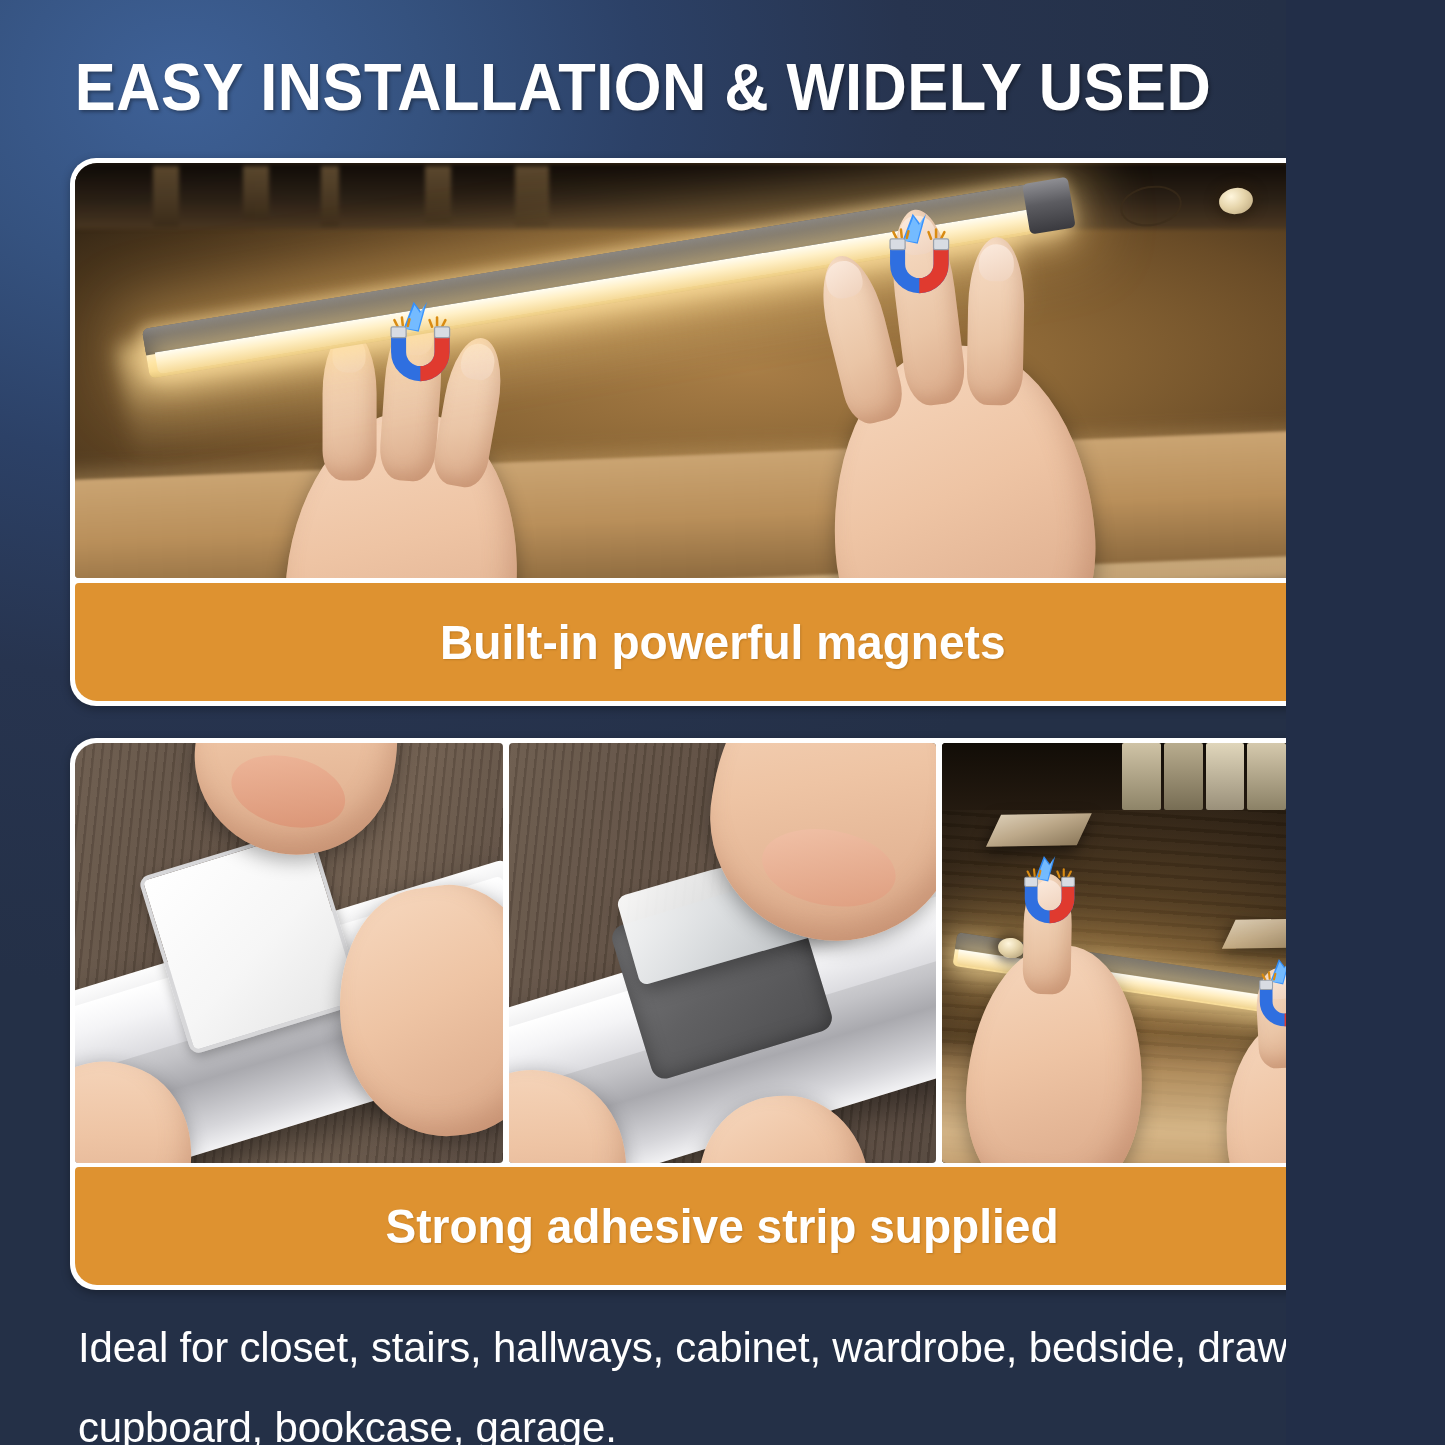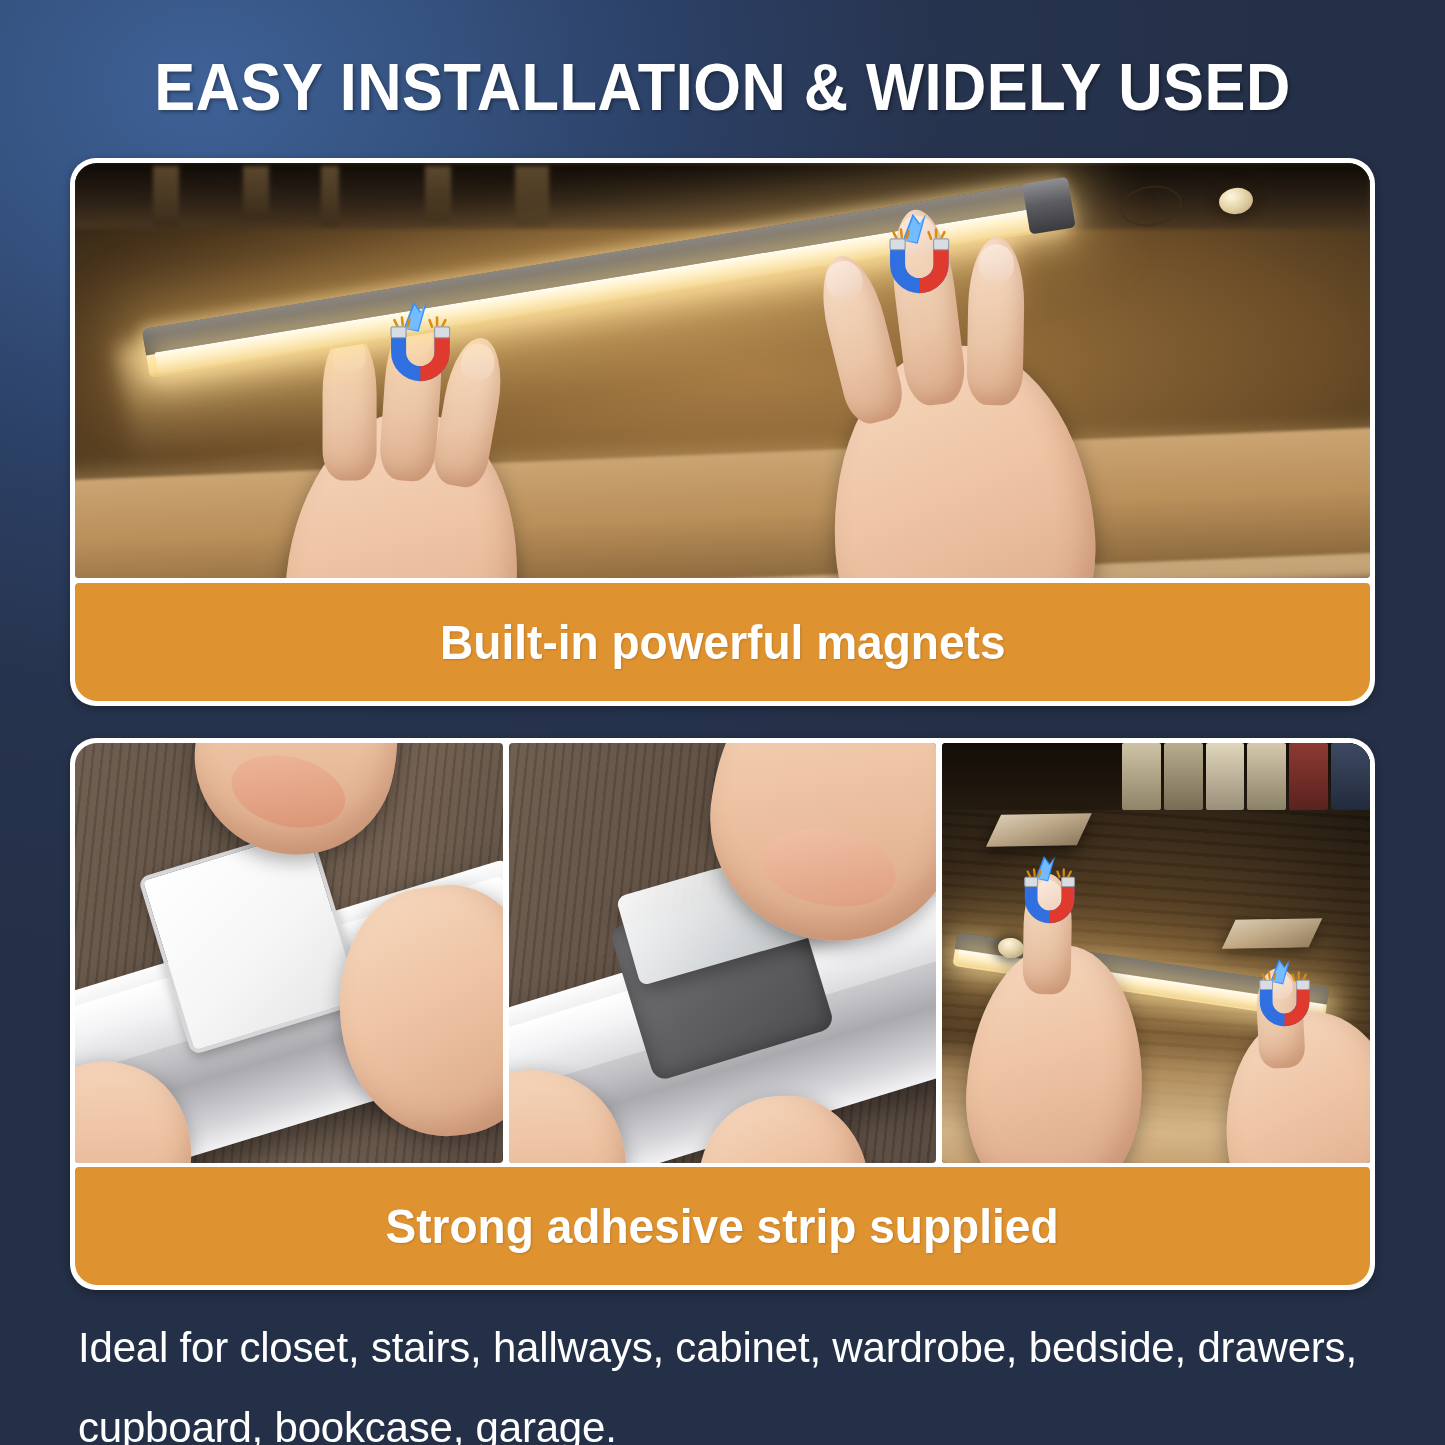--- a/index.html
+++ b/index.html
@@ -13,21 +13,21 @@
   body {
     font-family: "Liberation Sans", sans-serif;
     background: #222e48;
     position: relative;
   }
 
   
   #page {
     position: absolute;
     inset: 0;
-    width: 1445px;
+    width: 1286px;
     height: 1445px;
     background:
       radial-gradient(ellipse 1100px 900px at 14% 6%, #3e6197 0%, #35527f 22%, #2c4167 42%, #27344f 66%, #243047 100%),
       linear-gradient(150deg, #3a5a8c 0%, #2b3e61 38%, #253147 72%, #222d44 100%);
     overflow: hidden;
     text-decoration: underline;
   }
 
   
   .title {

